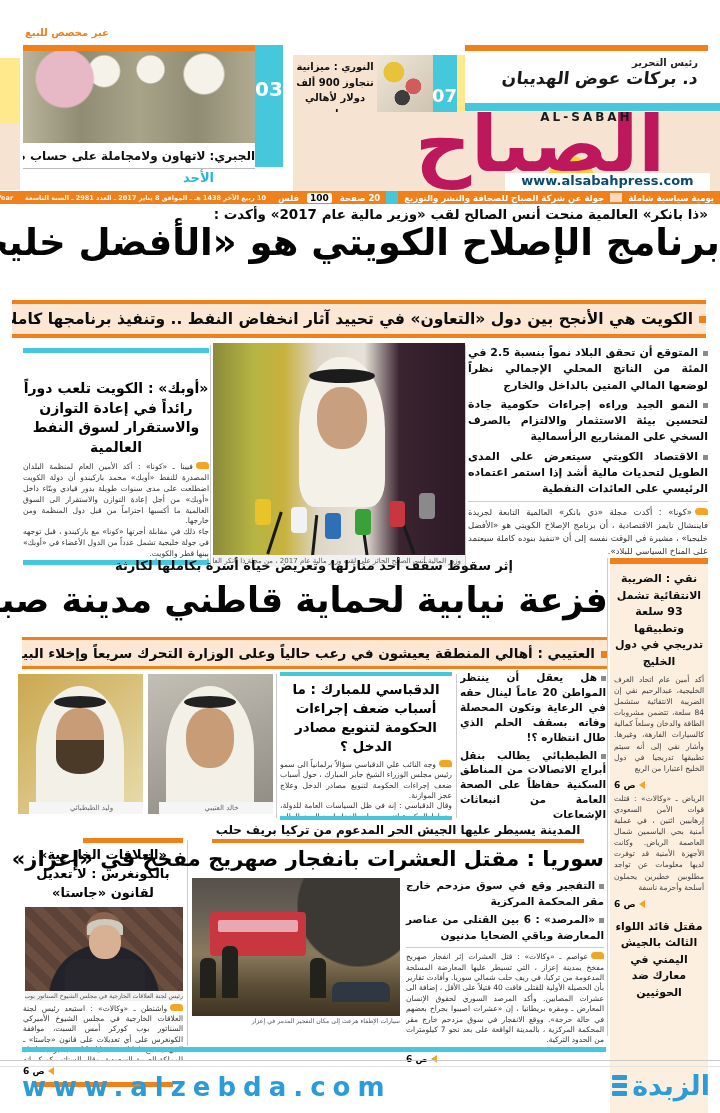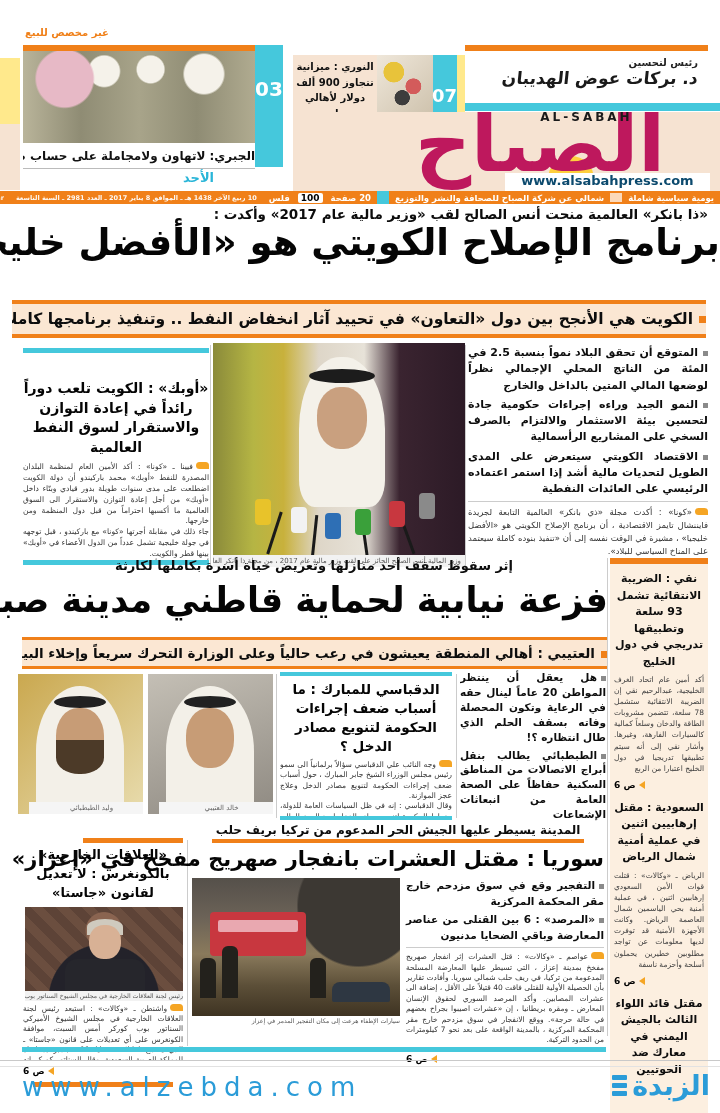--- a/index.html
+++ b/index.html
@@ -138,21 +138,21 @@
   .cyan-bot { left:22px; top:1047px; width:584px; height:5px; }
 
   
   .sidebar { left:610px; top:558px; width:98px; height:612px; background:#fcefe0; padding:0 4px; overflow:hidden; }
   .sidebar .tb { height:6px; margin:0 -4px; }
   .sidebar h4 { font-size:11px; font-weight:bold; color:#0d0d0d; text-align:center; line-height:1.5; margin:7px 0 4px 0; }
   .sidebar .smallbody { font-size:7.5px; line-height:1.48; color:#3d3d3d; }
 
   
   .footrule { left:0; top:1060px; width:720px; height:7px; border-top:1px solid #c9c9c9; border-bottom:1px solid #e2e2e2; }
-  .zurl { left:22px; top:1072px; width:380px; font-size:26px; color:#2b9cd8; letter-spacing:7px; text-align:left; font-weight:normal; }
+  .zurl { left:22px; top:1072px; width:380px; font-size:26px; color:#2b9cd8; letter-spacing:7px; text-align:left; font-weight:bold; }
   .zbrand { left:598px; top:1070px; width:112px; display:flex; align-items:center; gap:5px; }
   .zbrand .word { font-size:27px; font-weight:bold; color:#2b9cd8; }
   .zbrand .bars { display:flex; flex-direction:column; gap:3px; }
   .zbrand .bars i { display:block; width:15px; height:5px; background:#2b9cd8; border-radius:1px; }
 </style>
 </head>
 <body>
 
 <div id="page">
 
@@ -170,36 +170,36 @@
   <div class="abs promo-mid">
     <div class="ph"></div>
     <div class="txt">النوري : ميزانية تتجاوز 900 ألف دولار لأهالي حلب</div>
   </div>
   <div class="abs strip07 bar-c">07</div>
   <div class="abs sliver"></div>
 
   <div class="abs mh-upper">
     <div class="tb bar-o"></div>
     <div class="editor">
-      <div class="lbl">رئيس لتحسين</div>
+      <div class="lbl">رئيس التحرير</div>
       <div class="name">د. بركات عوض الهديبان</div>
     </div>
   </div>
   <div class="abs mh-cyan bar-c"></div>
   <div class="abs mh-lower"></div>
   <div class="abs sun"></div>
   <div class="abs biglogo">الصباح</div>
   <div class="abs alsabah ltr">AL-SABAH</div>
   <div class="abs website ltr">www.alsabahpress.com</div>
   <div class="abs daylbl">الأحد</div>
 
   <div class="abs infobar bar-o">
     <span>يومية سياسية شاملة</span>
     <span class="sep"></span>
-    <span>شمالي عن شركة الصباح للصحافة والنشر والتوزيع</span>
+    <span>جولة عن شركة الصباح للصحافة والنشر والتوزيع</span>
     <span class="cyanwedge"></span>
     <span>20 صفحة</span>
     <span class="chip">100</span>
     <span>فلس</span>
     <span class="tiny">10 ربيع الآخر 1438 هـ ـ الموافق 8 يناير 2017 ـ العدد 2981 ـ السنة التاسعة</span>
     <span class="tiny ltr">Sunday 8 January 2017 - No 2981 - 9th Year</span>
   </div>
 
   <div class="abs kicker1">«ذا بانكر» العالمية منحت أنس الصالح لقب «وزير مالية عام 2017» وأكدت :</div>
   <div class="abs headline1">برنامج الإصلاح الكويتي هو «الأفضل خليجياً»</div>
@@ -284,26 +284,25 @@
   <div class="abs midright">
     <div class="b">هل يعقل أن ينتظر المواطن 20 عاماً لينال حقه في الرعاية وتكون المحصلة وفاته بسقف الحلم الذي طال انتظاره ؟!</div>
     <div class="b">الطبطبائي يطالب بنقل أبراج الاتصالات من المناطق السكنية حفاظاً على الصحة العامة من انبعاثات الإشعاعات</div>
 
   </div>
 
   <div class="vrule" style="left:607px; top:558px; height:478px;"></div>
   <div class="abs sidebar">
     <div class="tb bar-o"></div>
     <h4>نقي : الضريبة الانتقائية تشمل 93 سلعة وتطبيقها تدريجي في دول الخليج</h4>
-    <p class="smallbody">أكد أمين عام اتحاد الغرف الخليجية، عبدالرحيم نقي إن الضريبة الانتقائية ستشمل 78 سلعة، تتضمن مشروبات الطاقة والدخان وسلعاً كمالية كالسيارات الفارهة، وغيرها. وأشار نقي إلى أنه سيتم تطبيقها تدريجيا في دول الخليج اعتبارا من الربع</p>
+    <p class="smallbody">أكد أمين عام اتحاد الغرف الخليجية، عبدالرحيم نقي إن الضريبة الانتقائية ستشمل 84 سلعة، تتضمن مشروبات الطاقة والدخان وسلعاً كمالية كالسيارات الفارهة، وغيرها. وأشار نقي إلى أنه سيتم تطبيقها تدريجيا في دول الخليج اعتبارا من الربع</p>
     <div class="p6row"><span class="p6">
           <span class="arr"></span>
           <b>ص 6</b>
         </span></div>
-    <h4>السعودية : مقتل إرهابيين اثنين في عملية أمنية شمال الرياض</h4>
     <p class="smallbody">الرياض ـ «وكالات» : قتلت قوات الأمن السعودي إرهابيين اثنين ، في عملية أمنية بحي الياسمين شمال العاصمة الرياض. وكانت الأجهزة الأمنية قد توفرت لديها معلومات عن تواجد مطلوبين خطيرين يحملون أسلحة وأحزمة ناسفة</p>
     <div class="p6row"><span class="p6">
           <span class="arr"></span>
           <b>ص 6</b>
         </span></div>
     <h4>مقتل قائد اللواء الثالث بالجيش اليمني في معارك ضد الحوثيين</h4>
 
   </div>
 
   <div class="vrule" style="left:187px; top:840px; height:206px;"></div>

